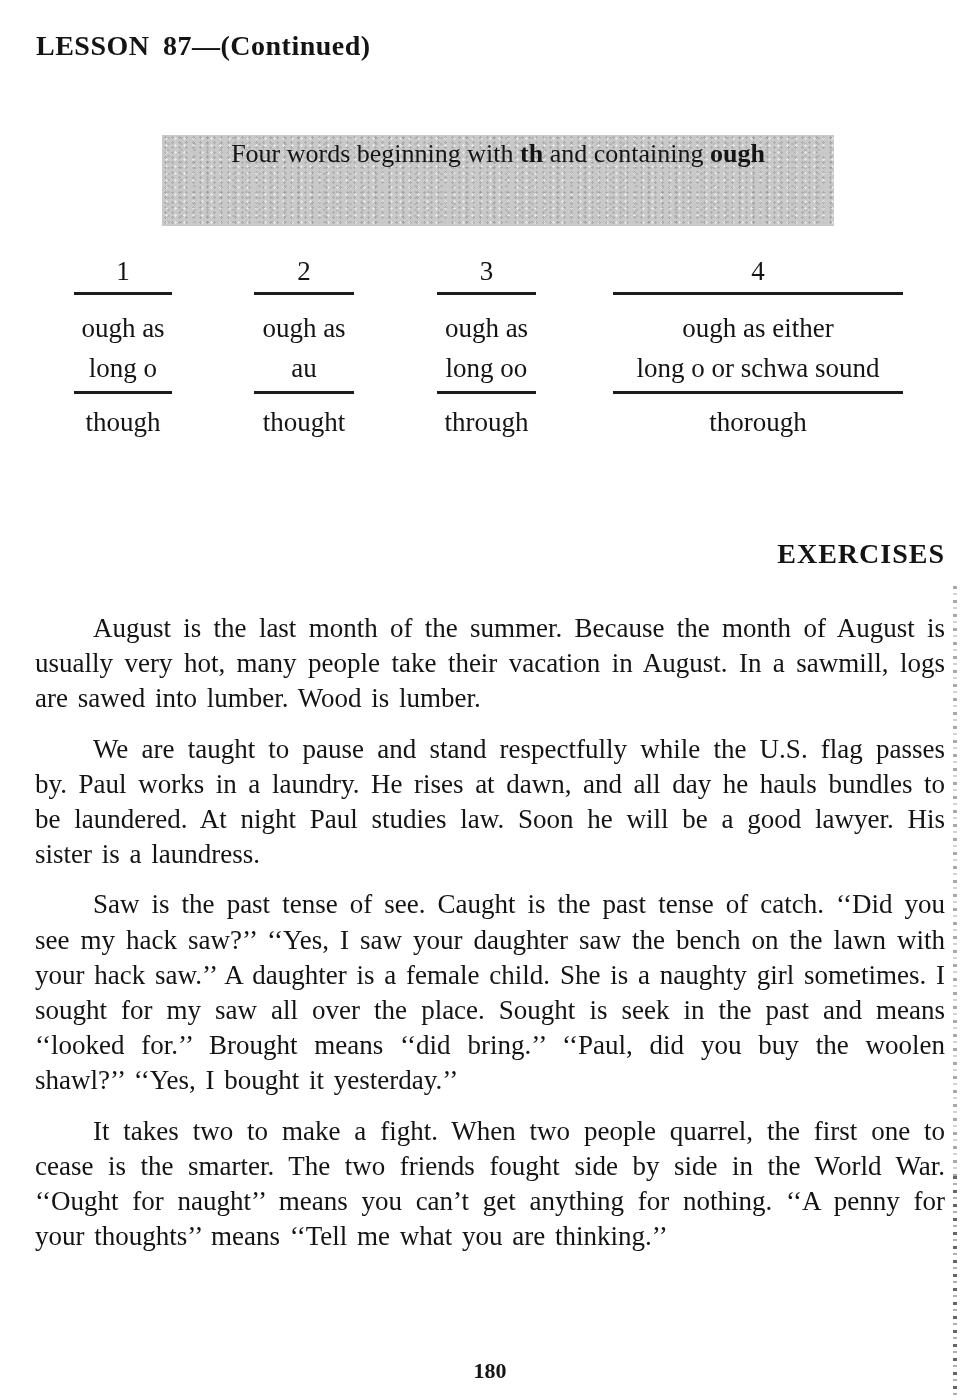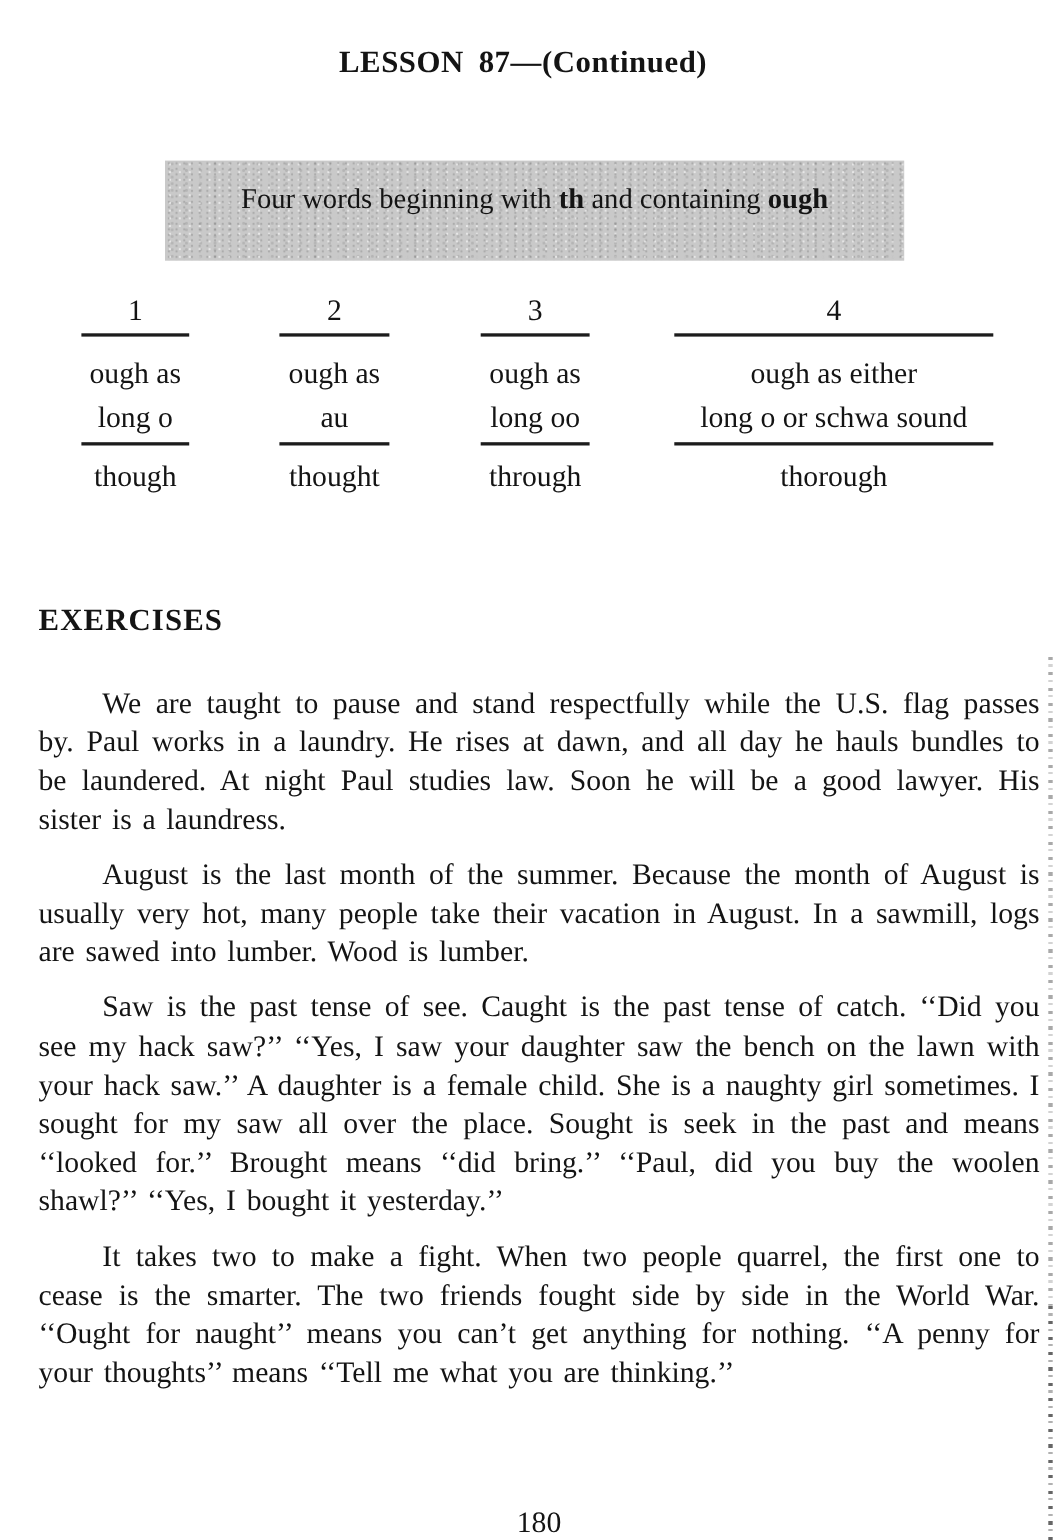--- a/index.html
+++ b/index.html
@@ -8,44 +8,44 @@
     background: #ffffff;
     font-family: "Liberation Serif", "DejaVu Serif", serif;
     color: #141414;
     position: relative;
     overflow: hidden;
   }
   .page { position: relative; width: 960px; height: 1400px; }
 
   
   .lesson-title {
-    margin-top: 41px;
-    padding-left: 6px; padding-right: 15px;
-    text-align: center;
+    margin-top: 30px;
+    padding-left: 36px; padding-right: 15px;
+    text-align: left;
     font-weight: bold;
     font-size: 28px;
     letter-spacing: 0.5px;
     word-spacing: 6px;
   }
 
   
   .highlight-box {
     position: absolute;
-    left: 150px; top: 105px;
+    left: 162px; top: 105px;
     width: 672px; height: 91px;
     background-color: #c9c9c9;
     background-image:
       radial-gradient(circle, rgba(20,20,20,0.16) 1px, transparent 1.4px),
       radial-gradient(circle, rgba(255,255,255,0.55) 1px, transparent 1.4px),
       radial-gradient(circle, rgba(0,0,0,0.10) 1px, transparent 1.6px);
     background-size: 7px 5px, 9px 7px, 13px 6px;
     text-align: center;
     font-size: 26px;
     line-height: 38px;
-    padding-top: 16px;
+    padding-top: 0;
     box-sizing: border-box;
   }
   .highlight-box .bold { font-weight: bold; }
 
   
   .sound-table {
     position: absolute;
     left: 0; top: 225px;
     width: 960px; height: 210px;
   }
@@ -68,21 +68,21 @@
   .col-0 { left: 74px;  width: 98px;  }
   .col-1 { left: 254px; width: 100px; }
   .col-2 { left: 437px; width: 99px;  }
   .col-3 { left: 613px; width: 290px; }
 
   
   .exercises-heading {
     position: absolute;
     left: 35px; top: 508px;
     width: 910px;
-    text-align: left;
+    text-align: right;
     font-weight: bold;
     font-size: 28px;
     letter-spacing: 1px;
   }
   .body-text {
     position: absolute;
     left: 35px; top: 581px;
     width: 910px;
     font-size: 27px;
     line-height: 35.2px;
@@ -93,21 +93,22 @@
     text-indent: 58px;
     word-spacing: 3px;
   }
 
   
   .page-number {
     position: absolute;
     left: 35px; top: 1328px;
     width: 910px;
     text-align: center;
-    font-size: 27px;
+    font-size: 22px;
+    font-weight: bold;
   }
 
   
   .binding-strip {
     position: absolute;
     width: 4px;
     background-image: repeating-linear-gradient(
       to bottom,
       rgba(30,30,30,0.85) 0 3px,
       transparent 3px 7px,
@@ -173,22 +174,22 @@
       </div>
       <div class="rule rule2"></div>
       <div class="word">thorough</div>
     </div>
 
   </div>
 
   <div class="exercises-heading">EXERCISES</div>
 
   <div class="body-text">
+    <p>August is the last month of the summer. Because the month of August is usually very hot, many people take their vacation in August. In a sawmill, logs are sawed into lumber. Wood is lumber.</p>
     <p>We are taught to pause and stand respectfully while the U.S. flag passes by. Paul works in a laundry. He rises at dawn, and all day he hauls bundles to be laundered. At night Paul studies law. Soon he will be a good lawyer. His sister is a laundress.</p>
-    <p>August is the last month of the summer. Because the month of August is usually very hot, many people take their vacation in August. In a sawmill, logs are sawed into lumber. Wood is lumber.</p>
     <p>Saw is the past tense of see. Caught is the past tense of catch. ‘‘Did you see my hack saw?’’ ‘‘Yes, I saw your daughter saw the bench on the lawn with your hack saw.’’ A daughter is a female child. She is a naughty girl sometimes. I sought for my saw all over the place. Sought is seek in the past and means ‘‘looked for.’’ Brought means ‘‘did bring.’’ ‘‘Paul, did you buy the woolen shawl?’’ ‘‘Yes, I bought it yesterday.’’</p>
     <p>It takes two to make a fight. When two people quarrel, the first one to cease is the smarter. The two friends fought side by side in the World War. ‘‘Ought for naught’’ means you can’t get anything for nothing. ‘‘A penny for your thoughts’’ means ‘‘Tell me what you are thinking.’’</p>
   </div>
 
   <div class="page-number">180</div>
 
   <div class="binding-strip strip-upper"></div>
   <div class="binding-strip strip-lower"></div>
 
 </div>

